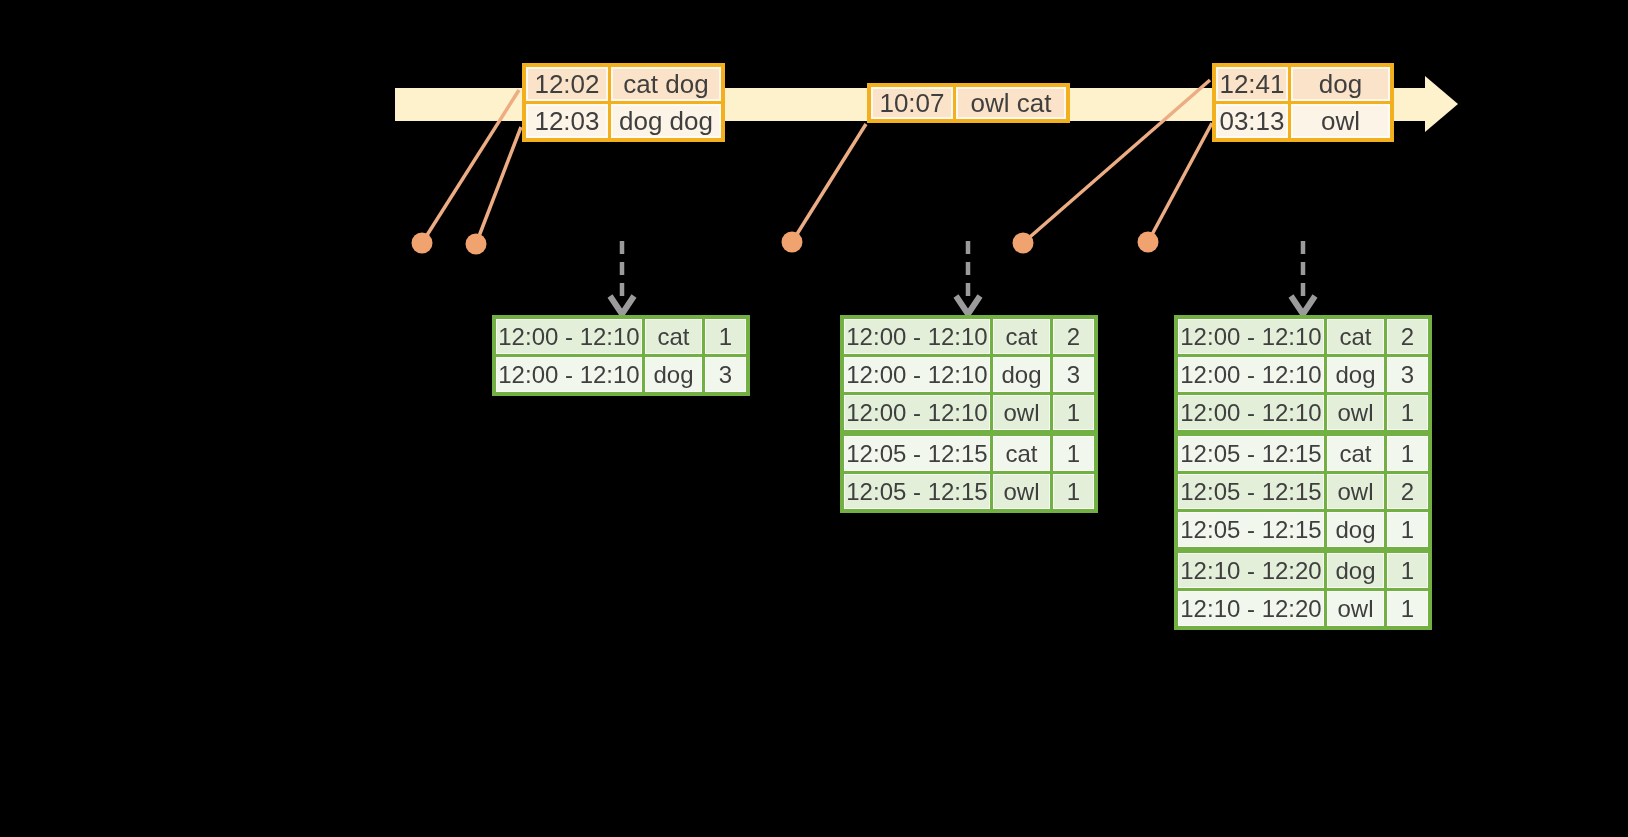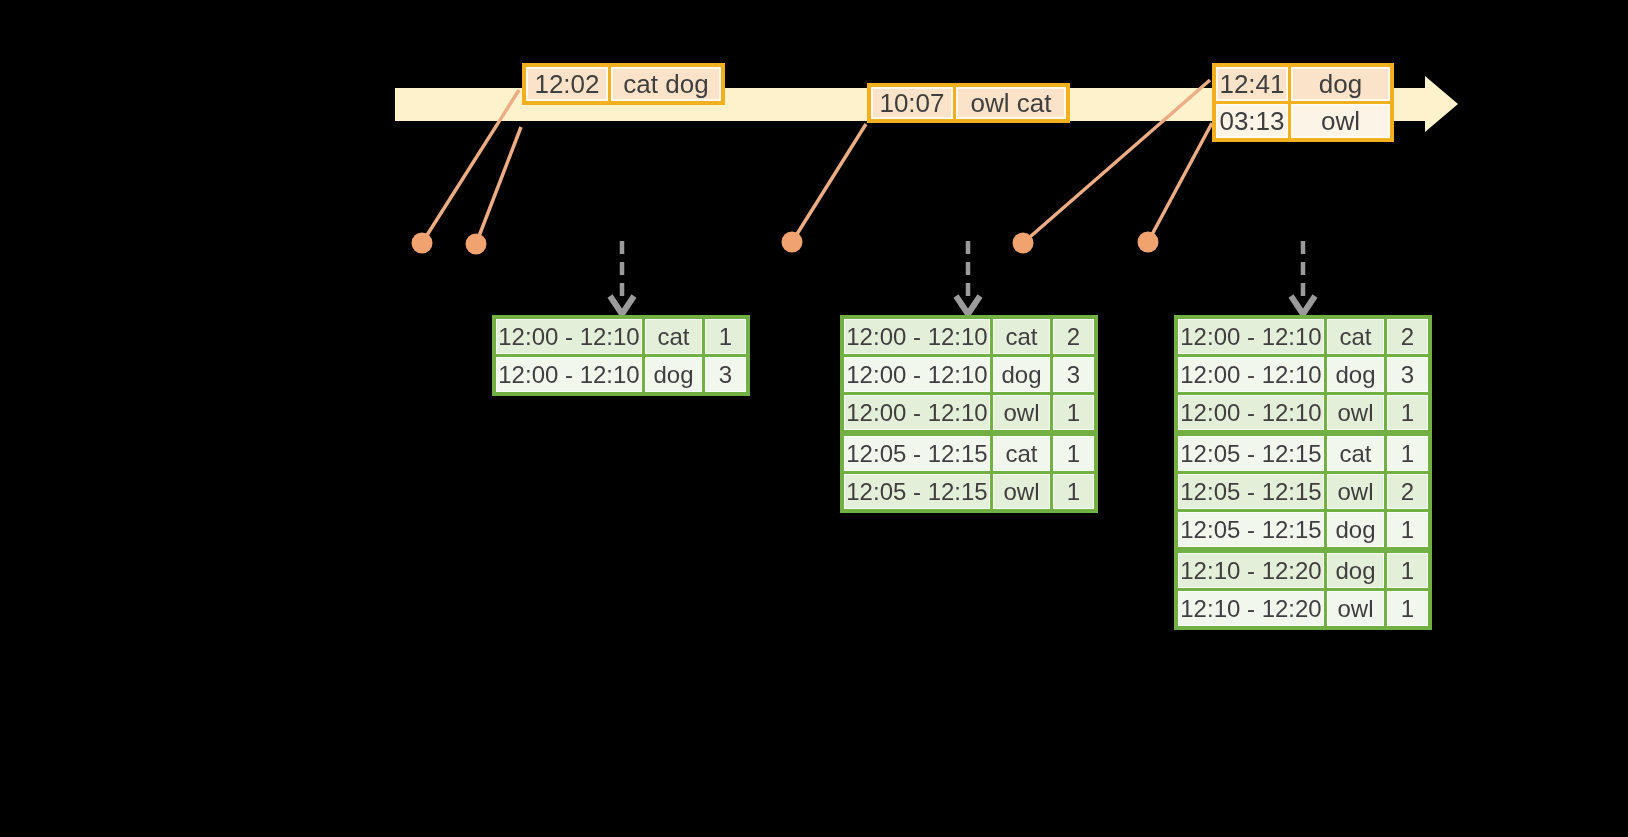--- a/index.html
+++ b/index.html
@@ -82,20 +82,24 @@
       <polyline points="956,296 968,314 980,296" stroke-width="6"></polyline>
       <line x1="1303" y1="241" x2="1303" y2="298" stroke-width="4.5" stroke-dasharray="13 8"></line>
       <polyline points="1291,296 1303,314 1315,296" stroke-width="6"></polyline>
     </g>
   </svg>
 
   <div class="et" style="left:522px;top:63px;align-items:center;--c1:82px;--c2:110px;">
       <div class="et-row">
         <div class="cell time">12:02</div>
         <div class="cell words">cat dog</div>
+      </div>
+      <div class="et-row lt">
+        <div class="cell time">12:03</div>
+        <div class="cell words">dog dog</div>
       </div>
     </div>
   <div class="et" style="left:867px;top:83px;--c1:82px;--c2:110px;--rh:32px;">
       <div class="et-row">
         <div class="cell time">10:07</div>
         <div class="cell words">owl cat</div>
       </div>
     </div>
   <div class="et" style="left:1212px;top:63px;--c1:72px;--c2:99px;">
       <div class="et-row">

